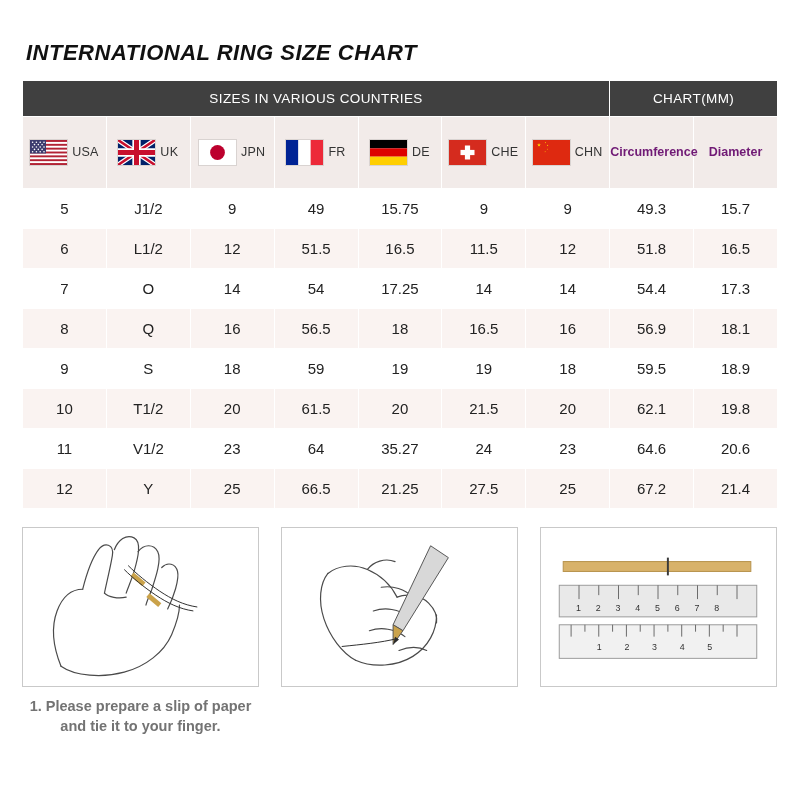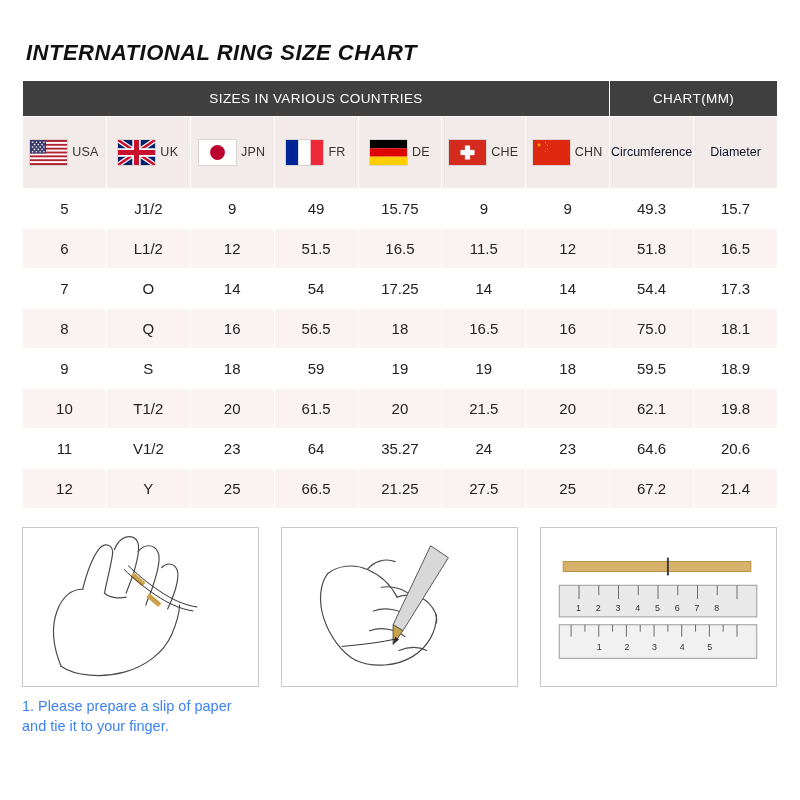--- a/index.html
+++ b/index.html
@@ -50,21 +50,22 @@
     font-weight: normal;
   }
   .flag-row td {
     background: #f2ebe9;
     height: 62px;
     padding: 4px 0 5px 0;
   }
   .flag-row td.len-sub {
     vertical-align: middle;
     font-size: 12.5px;
-    color: #0f172a;
+    color: #701a75;
+    font-weight: bold;
   }
   .flag-wrap {
     display: flex;
     flex-direction: row;
     align-items: center;
     justify-content: center;
     gap: 5px;
   }
   .flag {
     width: 37px;
@@ -100,22 +101,23 @@
     height: 160px;
     border: 1px solid #c9c9c9;
     background: #ffffff;
     box-sizing: border-box;
     overflow: hidden;
   }
   .step-cap {
     margin-top: 9px;
     font-size: 14.5px;
     line-height: 1.38;
-    text-align: left;
-    color: #3b82f6;
+    text-align: center;
+    color: #737373;
+    font-weight: bold;
   }
 </style>
 </head>
 <body>
 
 <div class="page">
 
   <div class="title">INTERNATIONAL RING SIZE CHART</div>
 
   <table class="size-table">
@@ -282,21 +284,21 @@
         <td>17.3</td>
       </tr>
       <tr class="even">
         <td>8</td>
         <td>Q</td>
         <td>16</td>
         <td>56.5</td>
         <td>18</td>
         <td>16.5</td>
         <td>16</td>
-        <td>75.0</td>
+        <td>56.9</td>
         <td>18.1</td>
       </tr>
       <tr class="odd">
         <td>9</td>
         <td>S</td>
         <td>18</td>
         <td>59</td>
         <td>19</td>
         <td>19</td>
         <td>18</td>

